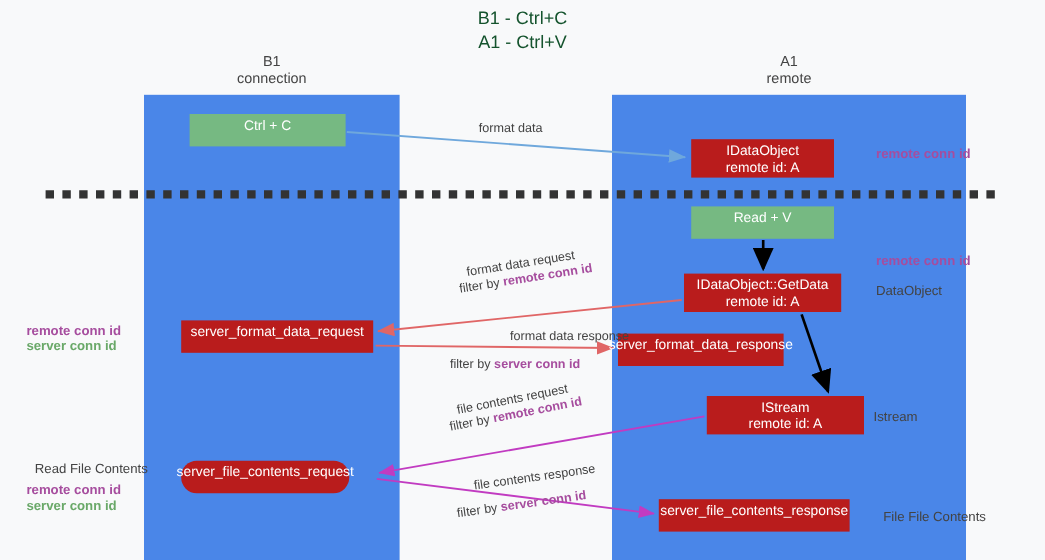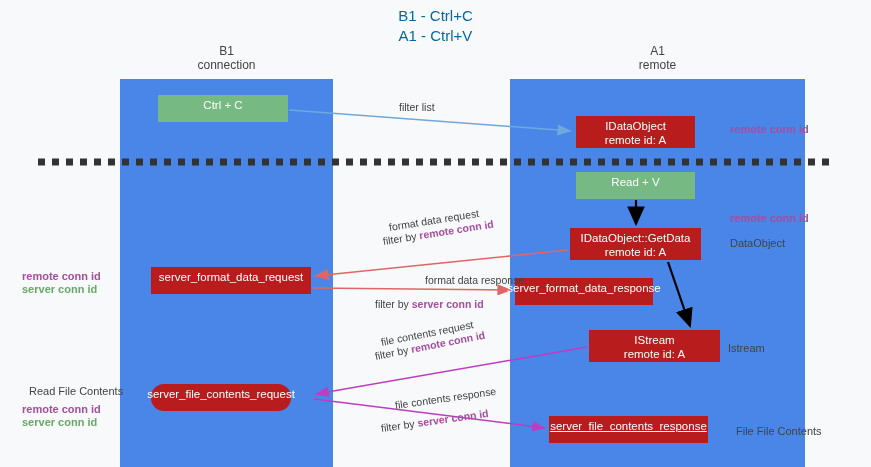--- a/index.html
+++ b/index.html
@@ -13,21 +13,21 @@
   #stage{position:absolute;left:0;top:0;width:871px;height:467px;}
 
   
   .lane{position:absolute;background:#4a86e8;}
   #lane-b1{left:120px;top:79px;width:213px;height:388px;}
   #lane-a1{left:510px;top:79px;width:295px;height:388px;}
 
   
   #title{
     position:absolute;left:0;top:6px;width:871px;
-    text-align:center;color:#0369a1;font-size:15px;line-height:20px;
+    text-align:center;color:#14532d;font-size:15px;line-height:20px;
   }
   .lane-head{
     position:absolute;text-align:center;color:#434343;
     font-size:12px;line-height:14px;
   }
   #head-b1{left:120px;top:44px;width:213px;}
   #head-a1{left:510px;top:44px;width:295px;}
 
   
   .node{
@@ -40,21 +40,21 @@
   .node.orange{background:#b91c1c;}
 
   #n-ctrlc{left:158px;top:95px;width:130px;height:27px;}
   #n-idataobject{left:576px;top:116px;width:119px;height:32px;}
   #n-ctrlv{left:576px;top:172px;width:119px;height:27px;}
   #n-getdata{left:570px;top:228px;width:131px;height:32px;}
   #n-fmt-req{left:151px;top:267px;width:160px;height:27px;}
   #n-fmt-resp{left:515px;top:278px;width:138px;height:27px;}
   #n-istream{left:589px;top:330px;width:131px;height:32px;}
   #n-file-req{left:151px;top:384px;width:140px;height:27px;border-radius:13px;}
-  #n-file-resp{left:549px;top:416px;width:159px;height:27px;text-decoration:underline;}
+  #n-file-resp{left:549px;top:416px;width:159px;height:27px;}
 
   
   .side{position:absolute;font-size:11px;line-height:14px;white-space:nowrap;}
   .purple{color:#a64d9e;font-weight:bold;}
   .green-t{color:#69a868;font-weight:bold;}
   .grey-t{color:#434343;}
 
   #s-rc-1{left:730px;top:122px;}
   #s-rc-2{left:730px;top:211px;}
   #s-dataobject{left:730px;top:236px;}
@@ -183,21 +183,21 @@
 
   <div class="node orange" id="n-file-req">
     <span>server_file_contents_request</span>
   </div>
 
   <div class="node orange" id="n-file-resp">
     <span>server_file_contents_response</span>
   </div>
 
   <div class="edge-lbl" id="e-formatlist">
-    <span>filter list</span>
+    <span>format data</span>
   </div>
 
   <div class="edge-lbl rot-s" id="e-fdr1">
     <span>format data request</span>
   </div>
   <div class="edge-lbl rot-s" id="e-fdr2">
     <span>filter by </span><span class="hl">remote conn id</span>
   </div>
 
   <div class="edge-lbl" id="e-fdresp1">

